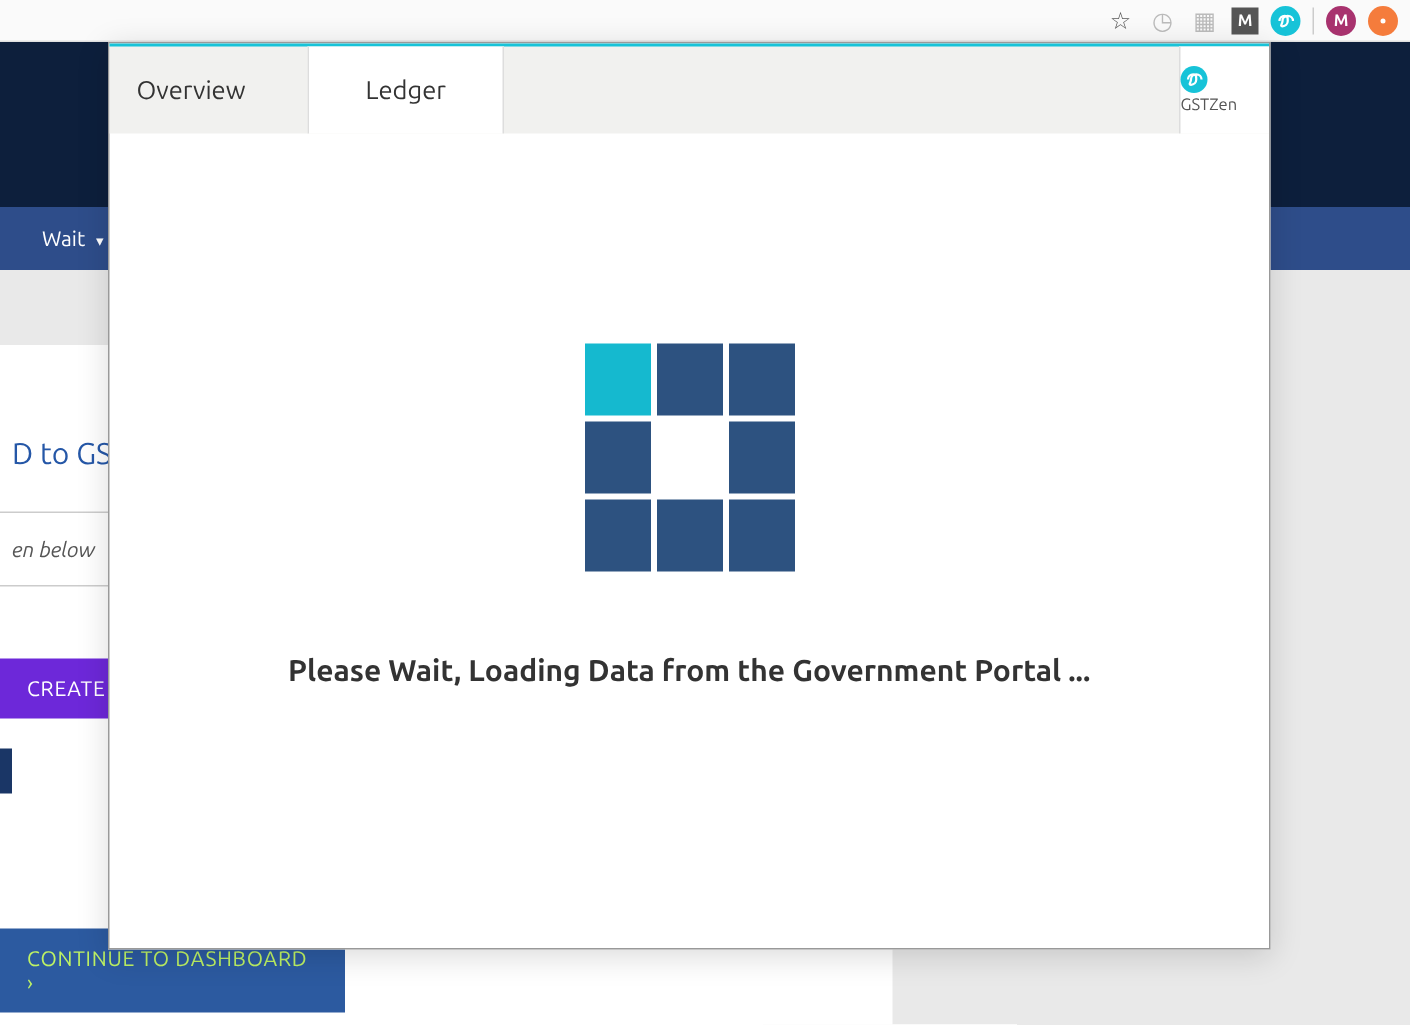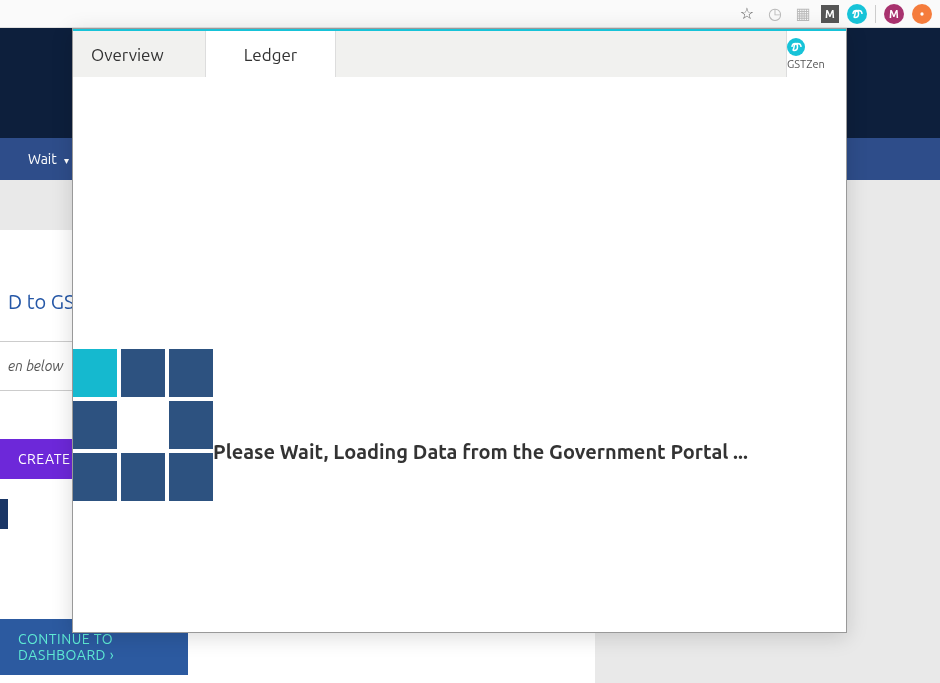--- a/index.html
+++ b/index.html
@@ -85,24 +85,24 @@
       letter-spacing: 0.5px;
     }
     .bg-small-dark {
       width: 8px;
       height: 30px;
       background: #1a3666;
       margin-top: 20px;
     }
     .bg-continue {
       background: #2c5aa0;
-      color: #5eead4;
+      color: #bef264;
       padding: 12px 18px;
       font-size: 14px;
-      width: 188px;
+      width: 230px;
       margin-top: 90px;
       letter-spacing: 0.5px;
     }
 
     
     .popup {
       position: absolute;
       top: 28px;
       left: 72px;
       width: 775px;
@@ -111,21 +111,21 @@
       border: 1px solid #999;
       box-shadow: 0 4px 20px rgba(0,0,0,0.15);
       display: flex;
       flex-direction: column;
     }
     .popup-tabs {
       display: flex;
       background: #f1f1ef;
       border-top: 2px solid #17c3d8;
       align-items: stretch;
-      height: 48px;
+      height: 60px;
     }
     .popup-tab {
       padding: 0 30px;
       display: flex;
       align-items: center;
       font-size: 17px;
       color: #333;
       cursor: pointer;
       border-right: 1px solid rgba(0,0,0,0);
     }
@@ -151,21 +151,21 @@
       width: 18px; height: 18px; border-radius: 50%;
       background: #17c3d8;
       display: flex; align-items: center; justify-content: center;
       color: #fff;
     }
     .brand-text { font-size: 11px; color: #555; }
 
     .popup-body {
       flex: 1;
       display: flex;
-      flex-direction: row;
+      flex-direction: column;
       align-items: center;
       justify-content: flex-start;
       padding-top: 140px;
     }
 
     .loader {
       display: grid;
       grid-template-columns: repeat(3, 44px);
       grid-template-rows: repeat(3, 48px);
       gap: 4px;

